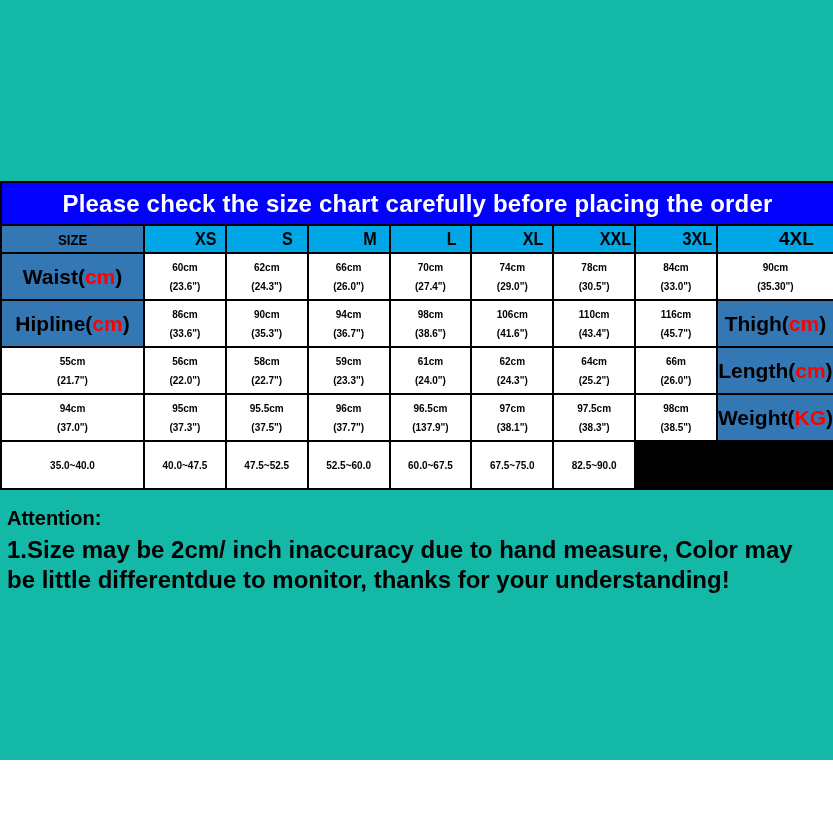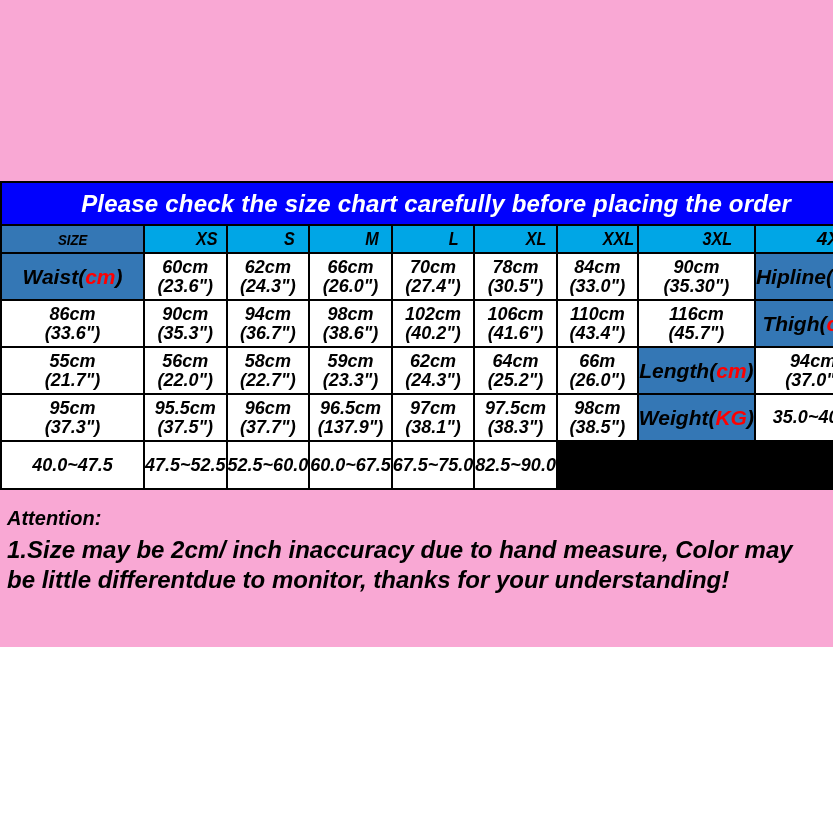--- a/index.html
+++ b/index.html
@@ -7,23 +7,22 @@
     padding: 0;
     background: #ffffff;
     width: 833px;
     height: 833px;
     overflow: hidden;
     font-family: "Liberation Sans", sans-serif;
   }
   .page {
     position: relative;
     width: 833px;
-    height: 647px;
-    background: #f9a8d4;
-    font-style: italic;
+    height: 760px;
+    background: #14b8a6;
   }
   .size-chart {
     position: absolute;
     top: 181px;
     left: 0;
     width: 833px;
     display: grid;
     grid-template-columns: 141px repeat(8, 1fr);
     grid-template-rows: 41px 26px 45px 45px 45px 45px 46px;
     background: #000000;
@@ -65,21 +64,21 @@
   .header-cell .condensed { display: inline-block; transform: scaleX(0.85); }
   .label-cell { font-size: 21px; }
   .label-cell .unit { color: #ff0000; }
   .data-cell {
     background: #ffffff;
     display: flex;
     flex-direction: column;
     align-items: center;
     justify-content: center;
     font-weight: bold;
-    font-size: 18px;
+    font-size: 10px;
     line-height: 19px;
     color: #000000;
     text-align: center;
   }
   .attention {
     position: absolute;
     top: 507px;
     left: 7px;
     width: 814px;
     color: #000000;
@@ -146,20 +145,24 @@
       </div>
       <div class="data-cell">
         <div>66cm</div>
         <div>(26.0")</div>
       </div>
       <div class="data-cell">
         <div>70cm</div>
         <div>(27.4")</div>
       </div>
       <div class="data-cell">
+        <div>74cm</div>
+        <div>(29.0")</div>
+      </div>
+      <div class="data-cell">
         <div>78cm</div>
         <div>(30.5")</div>
       </div>
       <div class="data-cell">
         <div>84cm</div>
         <div>(33.0")</div>
       </div>
       <div class="data-cell">
         <div>90cm</div>
         <div>(35.30")</div>
@@ -179,24 +182,20 @@
       </div>
       <div class="data-cell">
         <div>94cm</div>
         <div>(36.7")</div>
       </div>
       <div class="data-cell">
         <div>98cm</div>
         <div>(38.6")</div>
       </div>
       <div class="data-cell">
-        <div>102cm</div>
-        <div>(40.2")</div>
-      </div>
-      <div class="data-cell">
         <div>106cm</div>
         <div>(41.6")</div>
       </div>
       <div class="data-cell">
         <div>110cm</div>
         <div>(43.4")</div>
       </div>
       <div class="data-cell">
         <div>116cm</div>
         <div>(45.7")</div>
@@ -214,20 +213,24 @@
         <div>56cm</div>
         <div>(22.0")</div>
       </div>
       <div class="data-cell">
         <div>58cm</div>
         <div>(22.7")</div>
       </div>
       <div class="data-cell">
         <div>59cm</div>
         <div>(23.3")</div>
+      </div>
+      <div class="data-cell">
+        <div>61cm</div>
+        <div>(24.0")</div>
       </div>
       <div class="data-cell">
         <div>62cm</div>
         <div>(24.3")</div>
       </div>
       <div class="data-cell">
         <div>64cm</div>
         <div>(25.2")</div>
       </div>
       <div class="data-cell">

